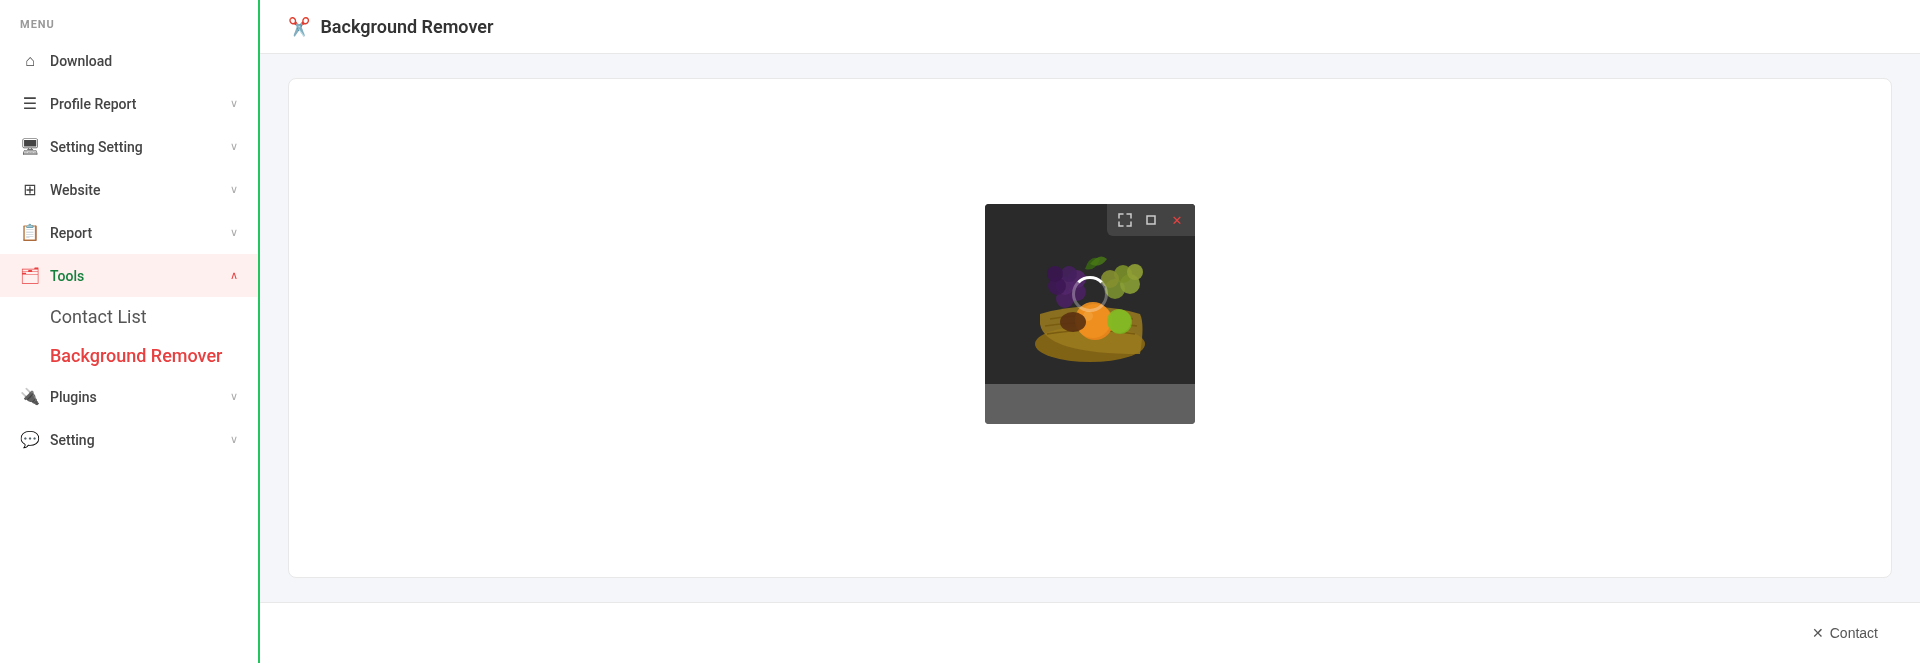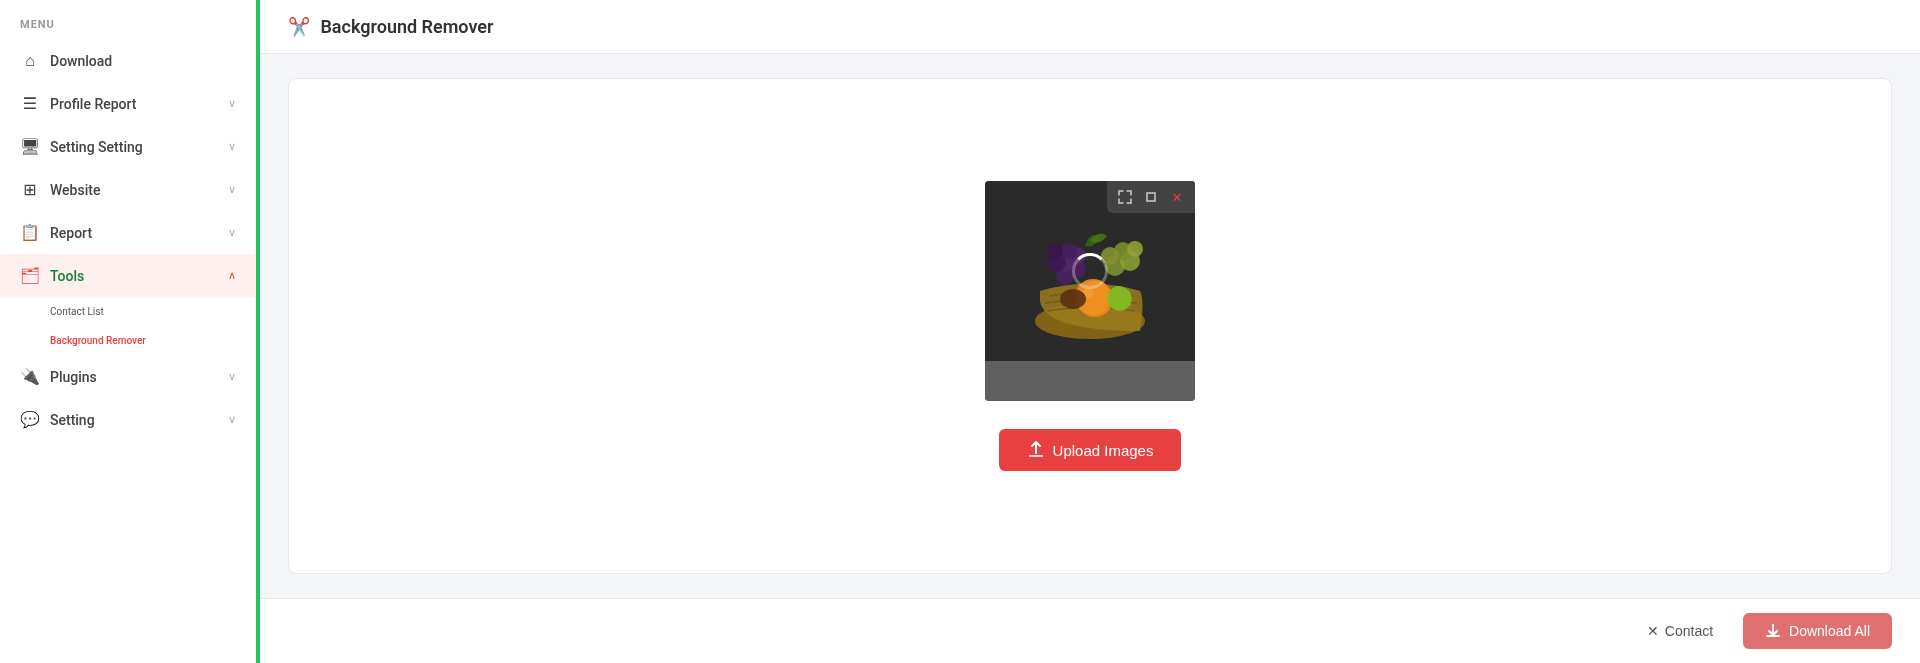--- a/index.html
+++ b/index.html
@@ -9,21 +9,21 @@
       display: flex;
       height: 663px;
       overflow: hidden;
     }
 
     
     .sidebar {
       width: 260px;
       min-width: 260px;
       background: #fff;
-      border-right: 4px solid #22c55e;
+      border-right: 2px solid #22c55e;
       display: flex;
       flex-direction: column;
       height: 663px;
       overflow-y: auto;
     }
     .sidebar-menu-label {
       font-size: 11px;
       font-weight: 700;
       color: #999;
       letter-spacing: 1px;
@@ -61,21 +61,21 @@
     }
 
     
     .sidebar-submenu {
       padding-left: 50px;
     }
     .sidebar-subitem {
       display: flex;
       align-items: center;
       padding: 9px 20px 9px 0;
-      font-size: 10px;
+      font-size: 18px;
       color: #555;
       cursor: pointer;
       font-weight: 400;
     }
     .sidebar-subitem.active { color: #e84040; font-weight: 500; }
 
     
     .main-content {
       flex: 1;
       display: flex;
@@ -405,36 +405,22 @@
           <div style="position:absolute;top:0;left:0;right:0;bottom:40px;display:flex;align-items:center;justify-content:center;pointer-events:none;">
             <div class="loading-spinner">
               <div class="spinner-circle"></div>
             </div>
           </div>
 
           <div class="image-preview-overlay"></div>
         </div>
       </div>
 
-      <button class="upload-btn">
-        <svg width="18" height="18" viewBox="0 0 18 18" fill="none">
-          <path d="M9 2v10M5 5l4-4 4 4" stroke="#fff" stroke-width="2" stroke-linecap="round" stroke-linejoin="round"></path>
-          <path d="M2 14h14v2H2z" fill="#fff" opacity="0.8"></path>
-        </svg>
-        <span>Upload Images</span>
-      </button>
     </div>
   </div>
 
   <div class="bottom-bar">
     <button class="cancel-btn">
       <span>✕</span>
       <span>Contact</span>
     </button>
-    <button class="download-all-btn">
-      <svg width="16" height="16" viewBox="0 0 16 16" fill="none">
-        <path d="M8 2v9M4 8l4 4 4-4" stroke="#fff" stroke-width="2" stroke-linecap="round" stroke-linejoin="round"></path>
-        <path d="M2 13h12" stroke="#fff" stroke-width="2" stroke-linecap="round"></path>
-      </svg>
-      <span>Download All</span>
-    </button>
   </div>
 </div>
 
 </body></html>

